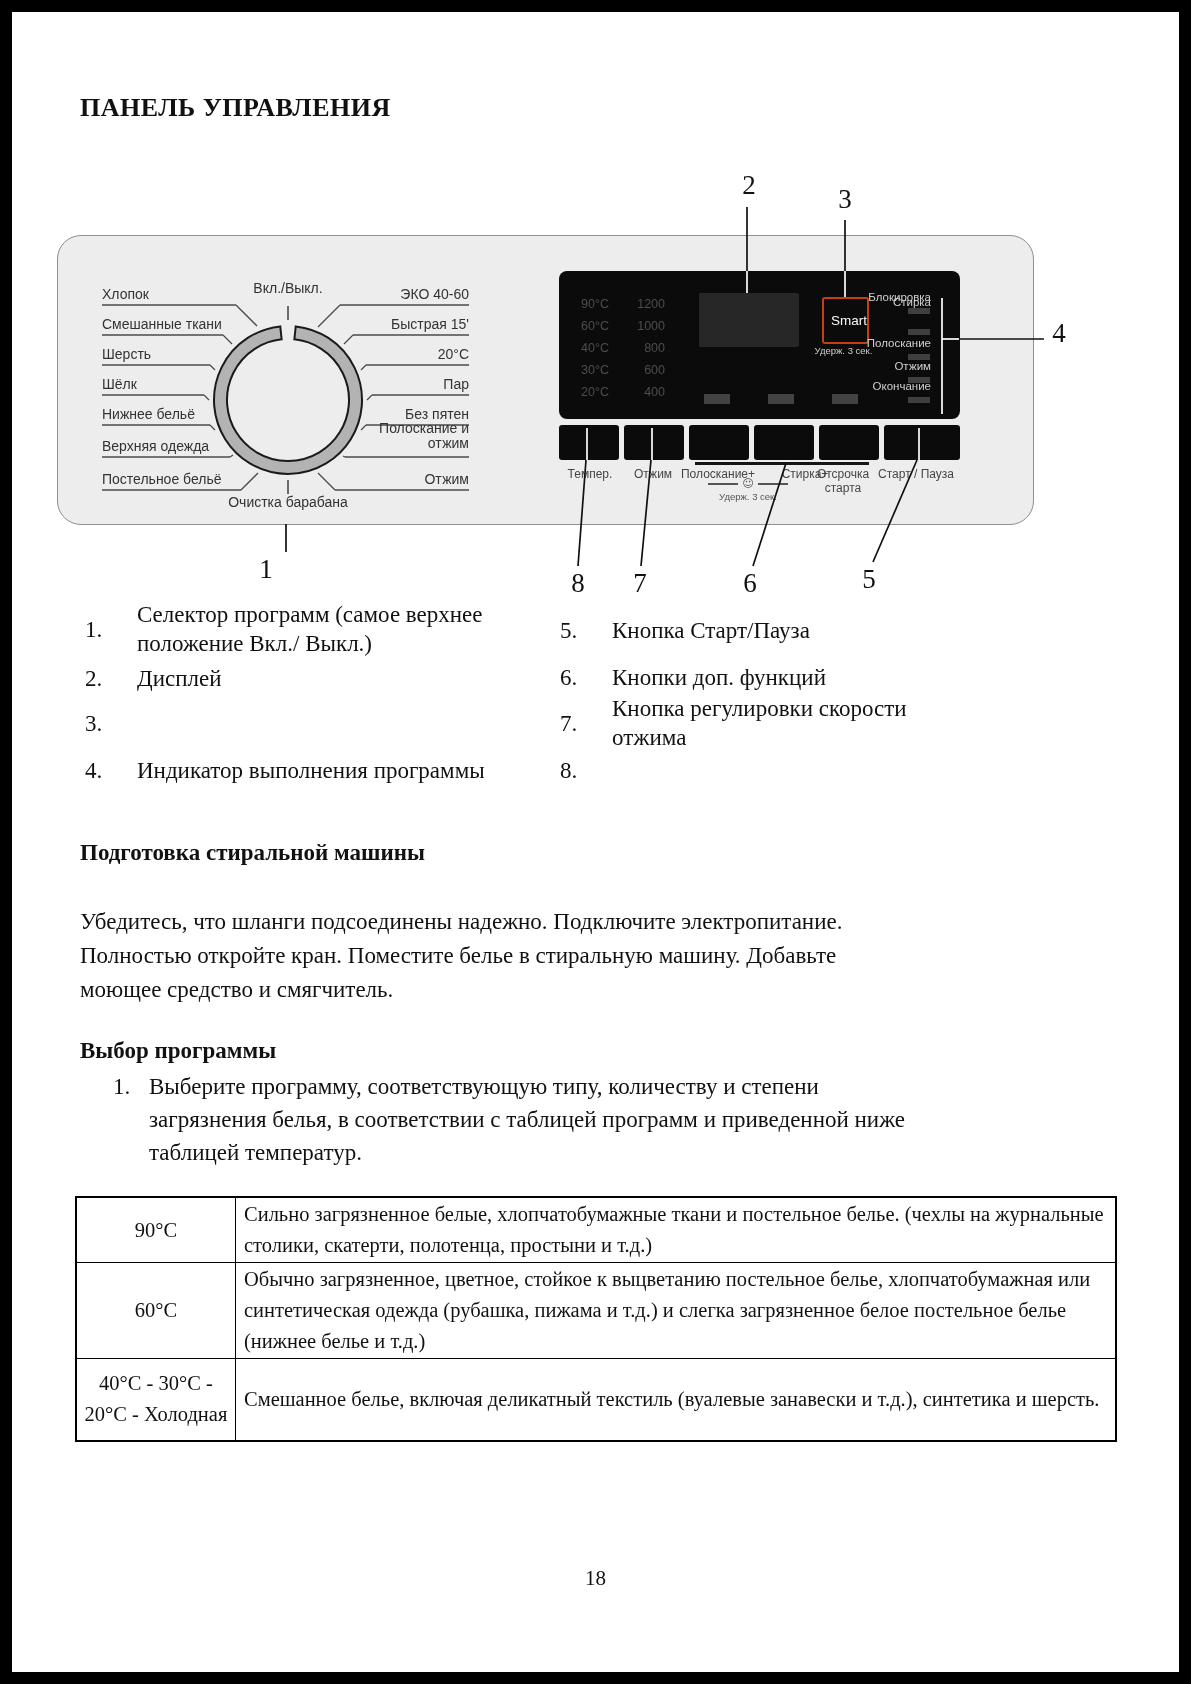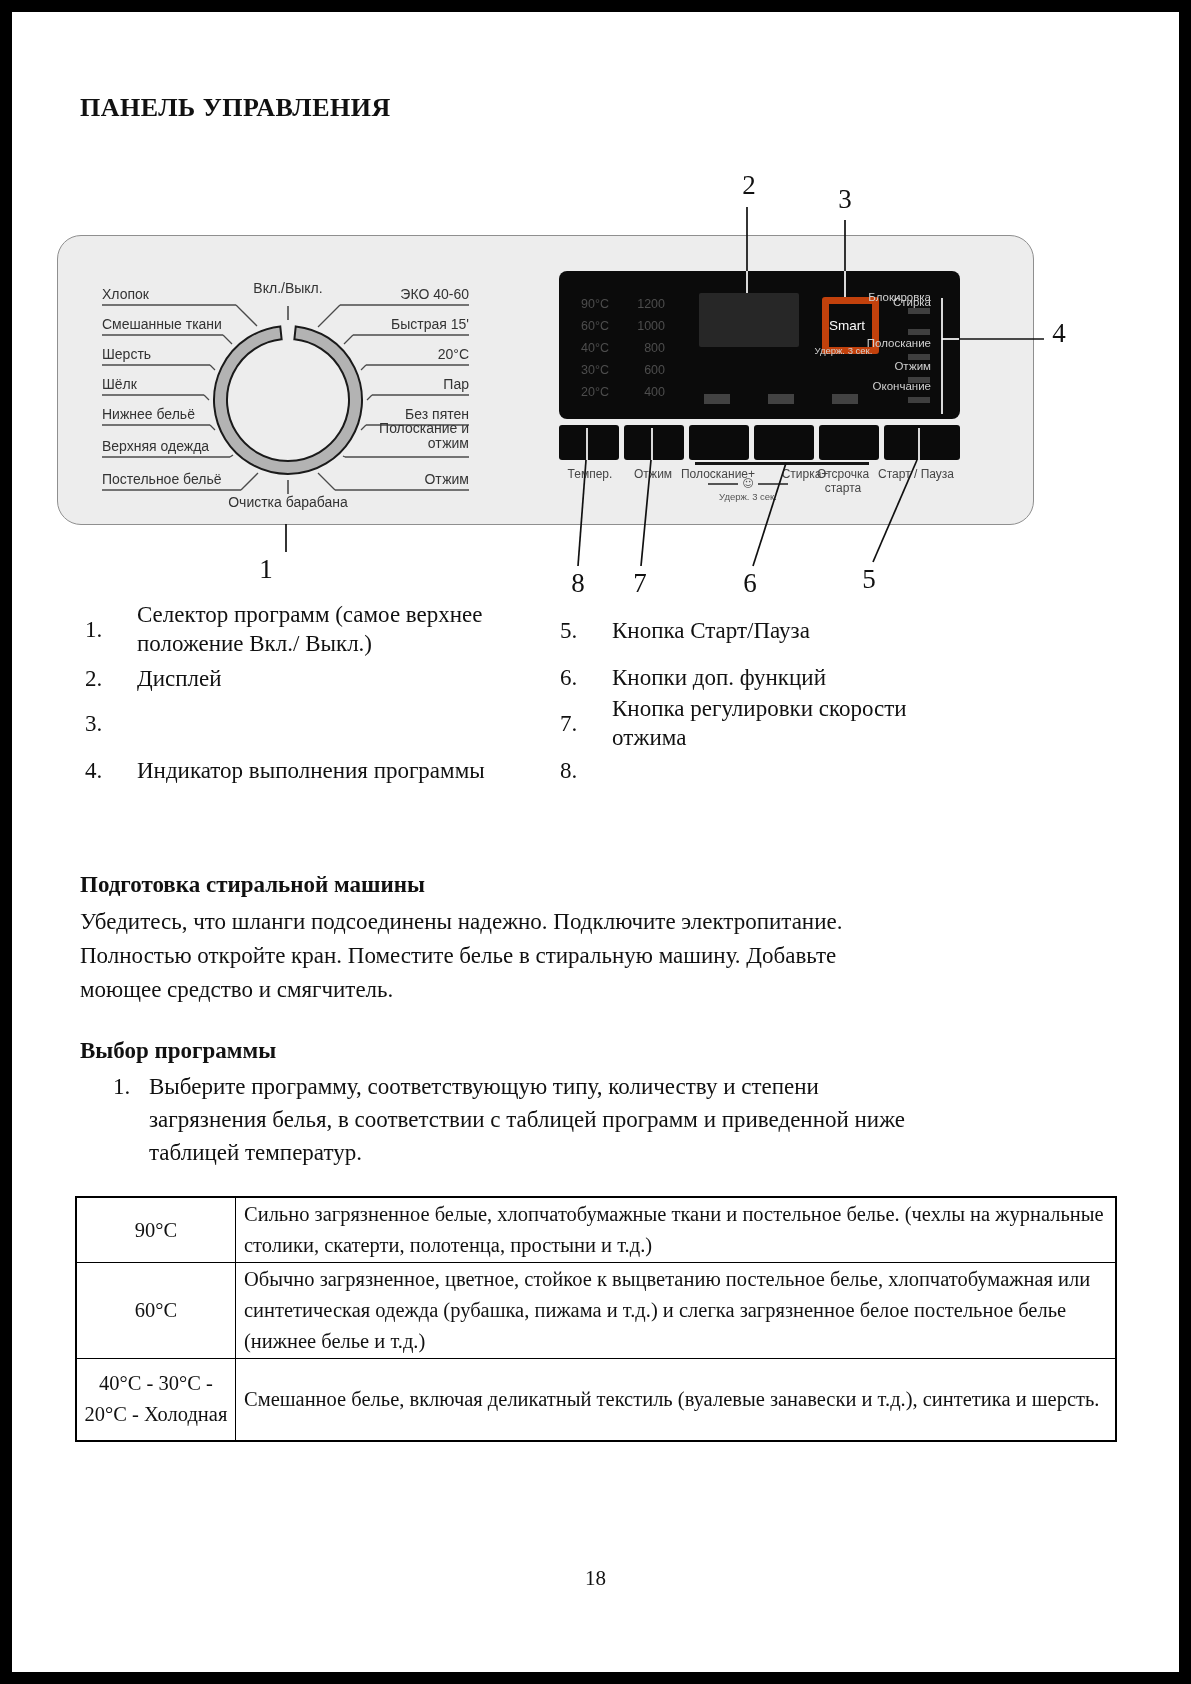--- a/index.html
+++ b/index.html
@@ -15,21 +15,21 @@
   .n6{left:737px;top:568px;} .n5{left:856px;top:564px;}
 
   .leg{position:absolute;display:flex;align-items:center;font-size:23px;line-height:29px;}
   .leg .num{width:52px;flex:0 0 52px;}
   .leg .txt{width:420px;}
   .leg.r7 .txt{width:340px;}
   .L1{left:85px;top:600px;} .L2{left:85px;top:664px;} .L3{left:85px;top:709px;} .L4{left:85px;top:756px;}
   .R5{left:560px;top:616px;} .R6{left:560px;top:663px;} .R7{left:560px;top:694px;} .R8{left:560px;top:756px;}
 
   .sec-h{position:absolute;left:80px;font-size:23px;font-weight:bold;}
-  .h-prep{top:872px;} .h-select{top:1038px;}
+  .h-prep{top:840px;} .h-select{top:1038px;}
   .para{position:absolute;left:80px;top:905px;font-size:23px;line-height:34px;width:1050px;}
   .num-item{position:absolute;left:113px;top:1070px;display:flex;font-size:23px;line-height:33px;}
   .num-item .marker{width:36px;flex:0 0 36px;}
 
   table.temps{position:absolute;left:75px;top:1196px;width:1042px;border-collapse:collapse;
               font-size:20.5px;line-height:31px;}
   table.temps td{border:1.5px solid #000;vertical-align:middle;}
   table.temps{border:2px solid #000;}
   td.tcol{width:150px;text-align:center;padding:2px 4px;}
   td.dcol{padding:1px 8px;}
@@ -51,22 +51,22 @@
   .dtop{left:130px;top:44px;width:200px;text-align:center;}
   .dbot{left:130px;top:258px;width:200px;text-align:center;}
 
   .display{position:absolute;left:501px;top:35px;width:401px;height:148px;background:#0b0b0b;border-radius:8px;}
   .dsp{position:absolute;font-size:12.5px;color:#4d4d4d;text-align:right;}
   .tcolm{left:6px;width:44px;} .scolm{left:58px;width:48px;}
   .row0{top:26px;} .row1{top:48px;} .row2{top:70px;} .row3{top:92px;} .row4{top:114px;}
   .screen{position:absolute;left:140px;top:22px;width:100px;height:54px;background:#272727;border-radius:2px;}
   .seg{position:absolute;top:123px;width:26px;height:10px;background:#424242;}
   .sg0{left:145px;} .sg1{left:209px;} .sg2{left:273px;}
-  .smart{position:absolute;left:263px;top:26px;width:43px;height:43px;border:7px solid #c2410c;border-radius:3px;
-         color:#fafafa;font-size:13.5px;text-align:left;line-height:43px;}
+  .smart{position:absolute;left:263px;top:26px;width:43px;height:43px;border:2px solid #c2410c;border-radius:3px;
+         color:#fafafa;font-size:13.5px;text-align:right;line-height:43px;}
   .smart-hint{position:absolute;left:236px;top:74px;width:97px;text-align:center;font-size:9.5px;color:#cfcfcf;}
   .stat{position:absolute;left:240px;width:132px;text-align:right;font-size:11.5px;color:#d0d0d0;}
   .st0{top:20px;} .st1{top:25px;} .st2{top:66px;} .st3{top:89px;} .st4{top:109px;}
   .sbar{position:absolute;left:349px;width:22px;height:6px;background:#3f3f3f;}
   .sb0{top:37px;} .sb1{top:58px;} .sb2{top:83px;} .sb3{top:106px;} .sb4{top:126px;}
 
   .pbtn{position:absolute;top:189px;height:35px;background:#0b0b0b;border-radius:3px;}
   .b0{left:501px;width:60px;} .b1{left:566px;width:60px;} .b2{left:631px;width:60px;}
   .b3{left:696px;width:60px;} .b4{left:761px;width:60px;} .b5{left:826px;width:76px;}
   .blab{position:absolute;top:231px;font-size:12px;color:#464646;text-align:center;line-height:14px;}

